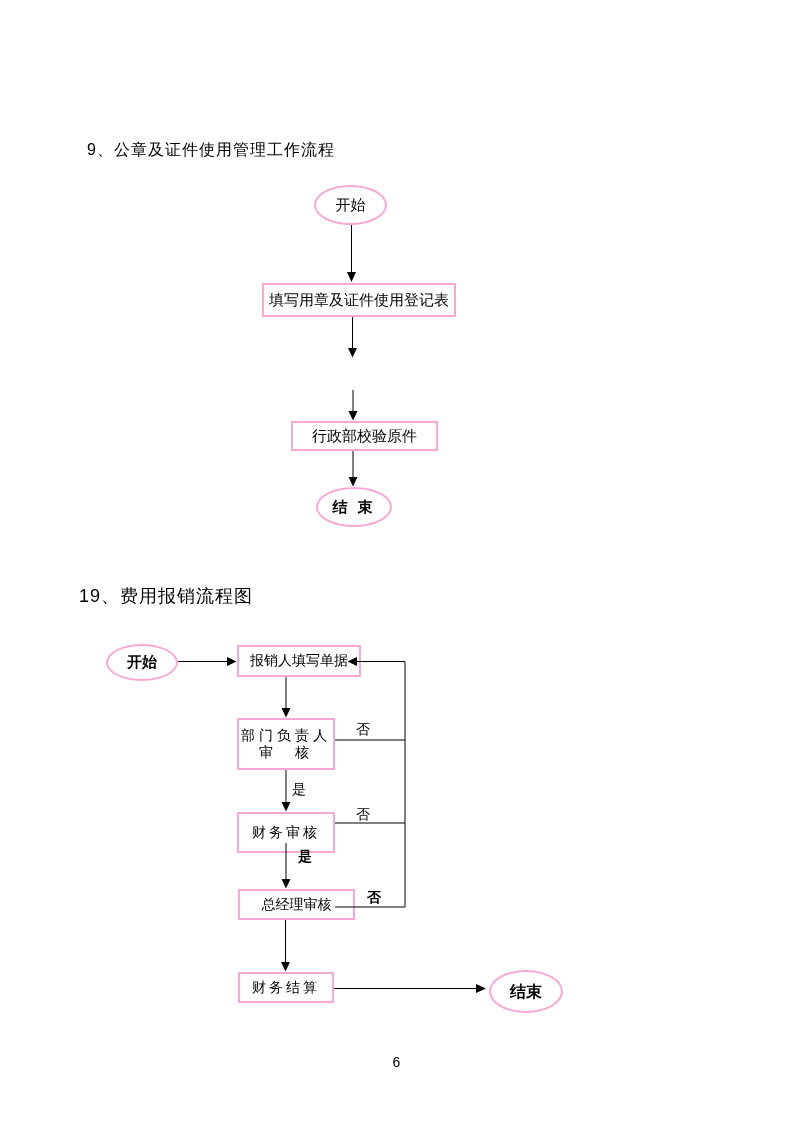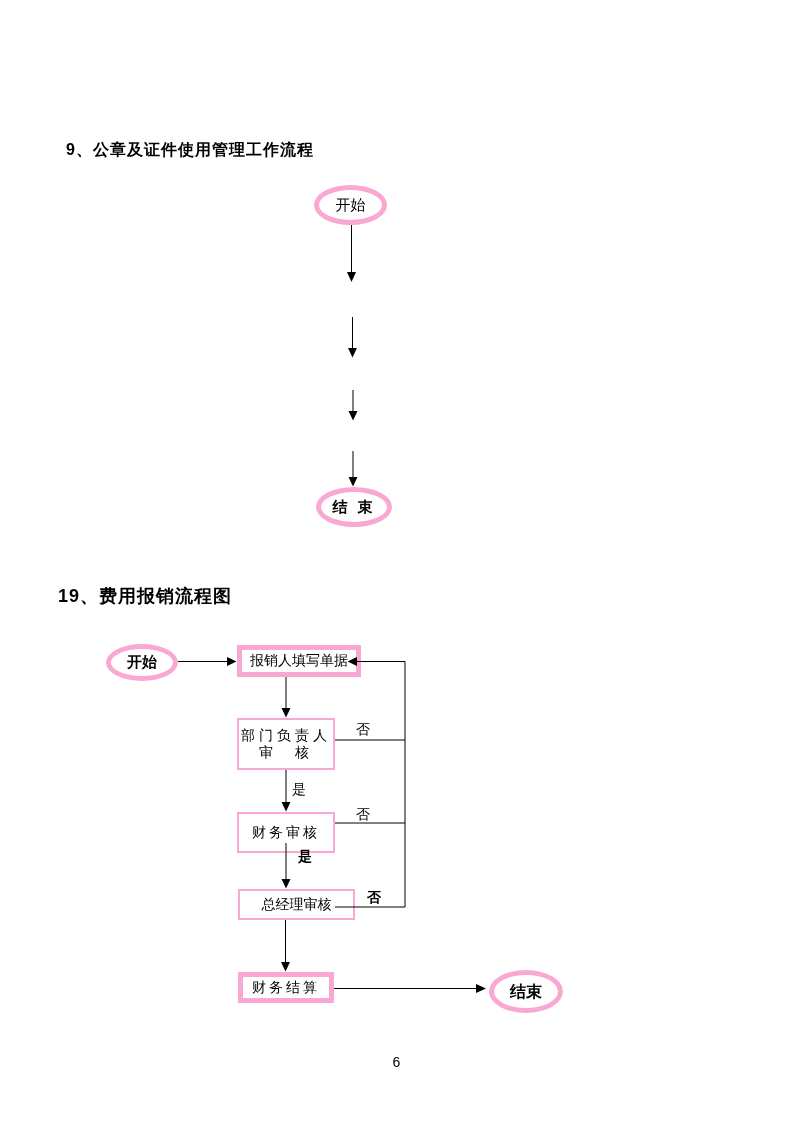--- a/index.html
+++ b/index.html
@@ -6,29 +6,30 @@
   .page {
     position:relative;
     width:793px; height:1122px;
     background:#ffffff;
     font-family:"Liberation Sans","DejaVu Sans",sans-serif;
     color:#000;
     overflow:hidden;
   }
   .heading {
     position:absolute;
-    font-weight:bold;
+    font-weight:normal;
     color:#000;
     white-space:nowrap;
+    margin-left:21px;
   }
   .heading-9 { left:66px; top:140px; font-size:16px; letter-spacing:1px; }
   .heading-10 { left:58px; top:584px; font-size:18px; letter-spacing:1px; }
   .flow-node {
     position:absolute;
-    border:5px solid #f9a8d4;
+    border:2px solid #f9a8d4;
     background:#fff;
     display:flex;
     align-items:center;
     justify-content:center;
     font-size:15px;
     line-height:1.25;
     text-align:center;
     box-sizing:border-box;
     white-space:nowrap;
   }
@@ -62,22 +63,28 @@
 <body>
 
 <div class="page">
 
   <div class="heading heading-9">9、公章及证件使用管理工作流程</div>
 
   <div class="flow-node ellipse" style="left:314px; top:185px; width:73px; height:40px;">
     <span>开始</span>
   </div>
 
+  <div class="flow-node" style="left:262px; top:283px; width:194px; height:34px;">
+    <span>填写用章及证件使用登记表</span>
+  </div>
 
 
+  <div class="flow-node" style="left:291px; top:421px; width:147px; height:30px;">
+    <span>行政部校验原件</span>
+  </div>
 
   <div class="flow-node ellipse bold ls3" style="left:316px; top:487px; width:76px; height:40px;">
     <span>结 束</span>
   </div>
 
   <div class="heading heading-10">19、费用报销流程图</div>
 
   <div class="flow-node ellipse bold" style="left:106px; top:644px; width:72px; height:37px;">
     <span>开始</span>
   </div>

